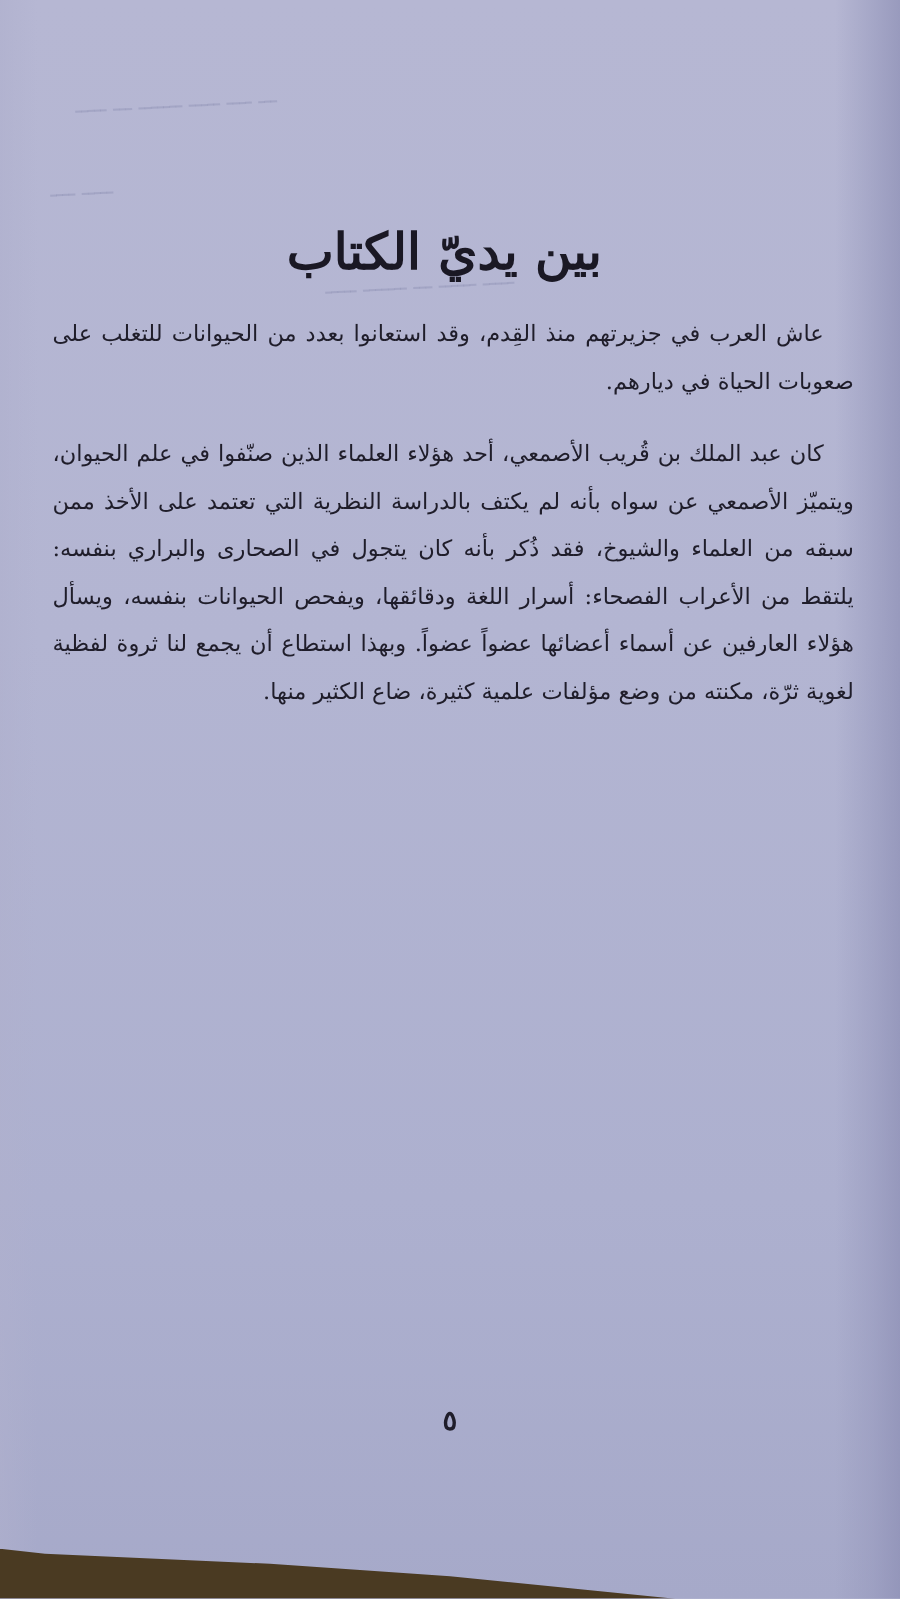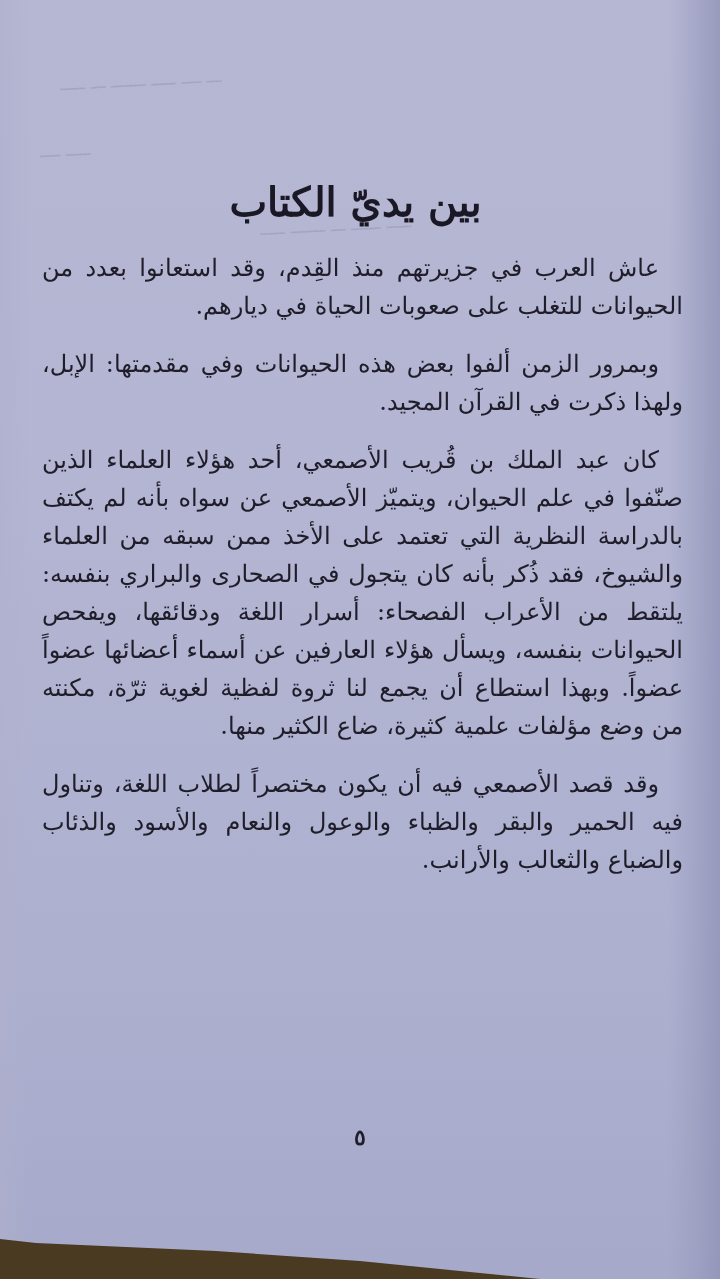--- a/index.html
+++ b/index.html
@@ -60,21 +60,21 @@
     }
     .title {
       text-align: center;
       font-size: 40px;
       font-weight: bold;
       margin: 0 0 24px 0;
       letter-spacing: 0;
       color: #1a1824;
     }
     .para {
-      font-size: 24px;
+      font-size: 18px;
       line-height: 38px;
       margin: 0 0 20px 14px;
       text-indent: 24px;
       text-align-last: right;
     }
     .page-number {
       position: absolute;
       left: 0;
       width: 720px;
       top: 1124px;
@@ -91,21 +91,19 @@
   <div class="page-shade-left"></div>
   <div class="page-shade-right"></div>
 
   <div class="bleed" style="left:60px; top:70px;">ـــ ــــ ـــــ ـــــــ ـــ ـــــ</div>
   <div class="bleed" style="left:40px; top:140px;">ـــــ ــــ</div>
   <div class="bleed" style="left:260px; top:215px;">ـــــ ــــــ ـــ ـــــــ ـــــ</div>
 
   <div class="content">
     <h1 class="title">بين يديّ الكتاب</h1>
     <p class="para">عاش العرب في جزيرتهم منذ القِدم، وقد استعانوا بعدد من الحيوانات للتغلب على صعوبات الحياة في ديارهم.</p>
-    <p class="para">وبمرور الزمن ألفوا بعض هذه الحيوانات وفي مقدمتها: الإبل، ولهذا ذكرت في القرآن المجيد.</p>
     <p class="para">كان عبد الملك بن قُريب الأصمعي، أحد هؤلاء العلماء الذين صنّفوا في علم الحيوان، ويتميّز الأصمعي عن سواه بأنه لم يكتف بالدراسة النظرية التي تعتمد على الأخذ ممن سبقه من العلماء والشيوخ، فقد ذُكر بأنه كان يتجول في الصحارى والبراري بنفسه: يلتقط من الأعراب الفصحاء: أسرار اللغة ودقائقها، ويفحص الحيوانات بنفسه، ويسأل هؤلاء العارفين عن أسماء أعضائها عضواً عضواً. وبهذا استطاع أن يجمع لنا ثروة لفظية لغوية ثرّة، مكنته من وضع مؤلفات علمية كثيرة، ضاع الكثير منها.</p>
-    <p class="para">وقد قصد الأصمعي فيه أن يكون مختصراً لطلاب اللغة، وتناول فيه الحمير والبقر والظباء والوعول والنعام والأسود والذئاب والضباع والثعالب والأرانب.</p>
   </div>
 
   <div class="page-number">٥</div>
 </div>
 
 <div class="table-surface"></div>
 
 </body></html>

